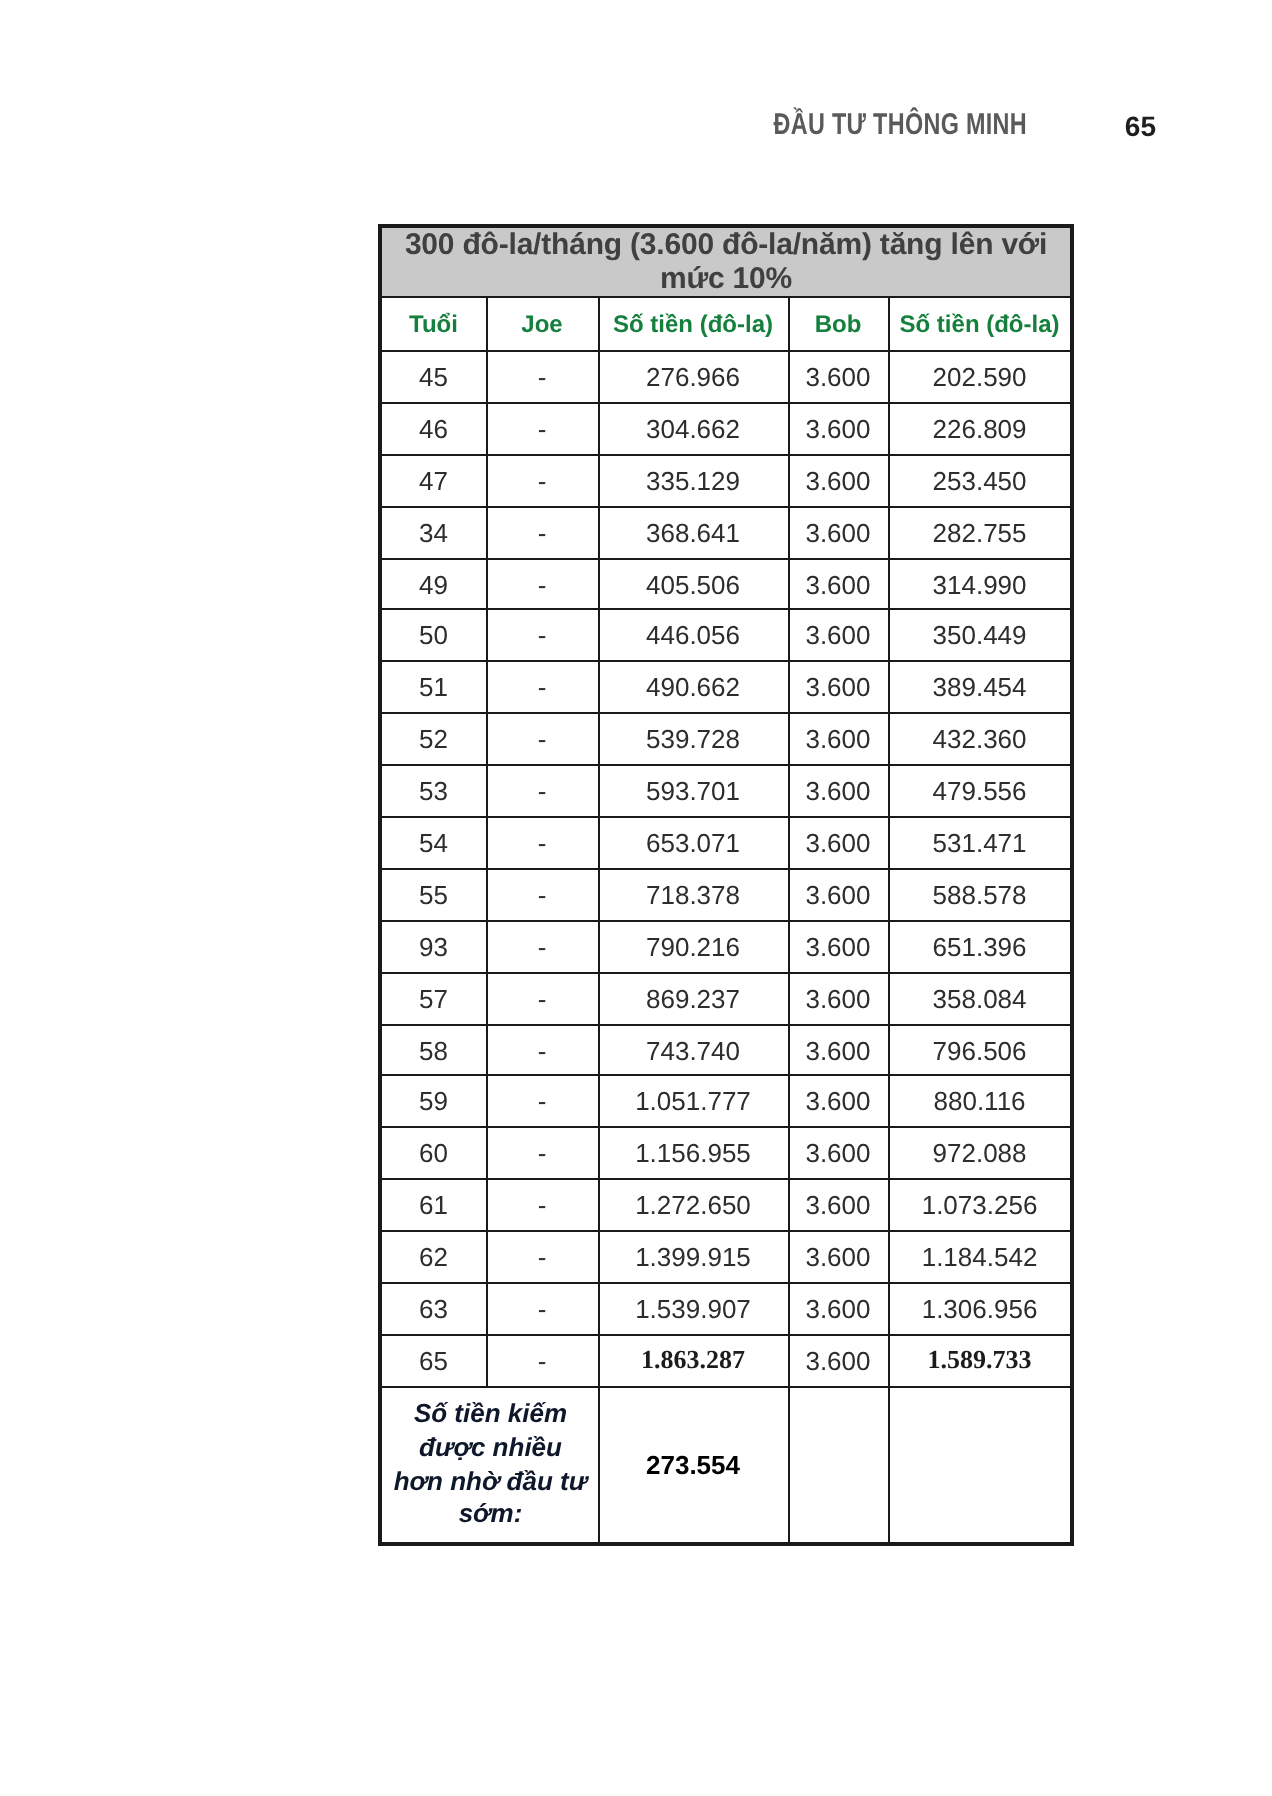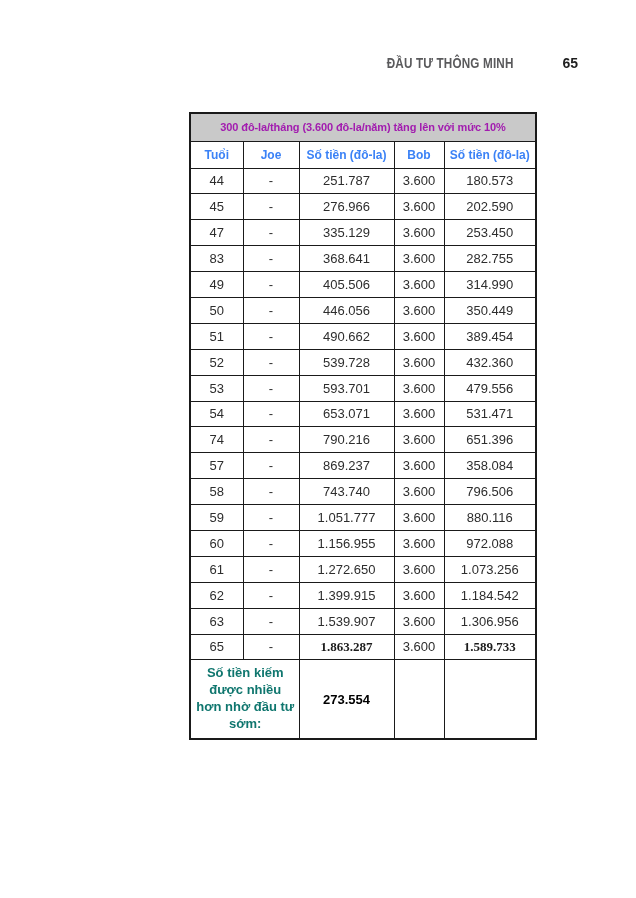--- a/index.html
+++ b/index.html
@@ -48,45 +48,46 @@
   table.money-table th,
   table.money-table td {
     border: 1px solid #1a1a1a;
     text-align: center;
     vertical-align: middle;
     overflow: hidden;
   }
   .title-cell {
     background: #c9c9c9;
     font-weight: 700;
-    font-size: 11px;
-    color: #a21caf;
+    font-size: 15px;
+    color: #404040;
     height: 28px;
     letter-spacing: -0.1px;
   }
   th.col-header {
     font-size: 12px;
     font-weight: 700;
-    color: #3b82f6;
+    color: #15803d;
     height: 27px;
   }
   tbody.data-body td {
     font-size: 13px;
     color: #2d2d2d;
     height: 25.9px;
   }
   tbody.data-body td.bold { font-weight: 700; color: #1c1c1c; font-family: Liberation Serif, serif; }
   .footer-label {
     text-align: center;
     font-weight: 700;
     font-size: 13px;
     line-height: 1.3;
-    color: #0f766e;
+    color: #0f172a;
     padding: 5px 4px 5px 5px;
     height: 58px;
+    font-style: italic;
   }
   .footer-value {
     font-weight: 700;
     font-size: 13px;
     color: #000000;
   }
 </style>
 </head>
 <body>
 
@@ -111,42 +112,42 @@
       <tr>
         <th class="col-header">Tuổi</th>
         <th class="col-header">Joe</th>
         <th class="col-header">Số tiền (đô-la)</th>
         <th class="col-header">Bob</th>
         <th class="col-header">Số tiền (đô-la)</th>
       </tr>
     </thead>
     <tbody class="data-body">
         <tr>
-          <td>44</td>
-          <td>-</td>
-          <td>251.787</td>
-          <td>3.600</td>
-          <td>180.573</td>
-        </tr>
-        <tr>
           <td>45</td>
           <td>-</td>
           <td>276.966</td>
           <td>3.600</td>
           <td>202.590</td>
         </tr>
         <tr>
+          <td>46</td>
+          <td>-</td>
+          <td>304.662</td>
+          <td>3.600</td>
+          <td>226.809</td>
+        </tr>
+        <tr>
           <td>47</td>
           <td>-</td>
           <td>335.129</td>
           <td>3.600</td>
           <td>253.450</td>
         </tr>
         <tr>
-          <td>83</td>
+          <td>34</td>
           <td>-</td>
           <td>368.641</td>
           <td>3.600</td>
           <td>282.755</td>
         </tr>
         <tr>
           <td>49</td>
           <td>-</td>
           <td>405.506</td>
           <td>3.600</td>
@@ -181,21 +182,28 @@
           <td>479.556</td>
         </tr>
         <tr>
           <td>54</td>
           <td>-</td>
           <td>653.071</td>
           <td>3.600</td>
           <td>531.471</td>
         </tr>
         <tr>
-          <td>74</td>
+          <td>55</td>
+          <td>-</td>
+          <td>718.378</td>
+          <td>3.600</td>
+          <td>588.578</td>
+        </tr>
+        <tr>
+          <td>93</td>
           <td>-</td>
           <td>790.216</td>
           <td>3.600</td>
           <td>651.396</td>
         </tr>
         <tr>
           <td>57</td>
           <td>-</td>
           <td>869.237</td>
           <td>3.600</td>

